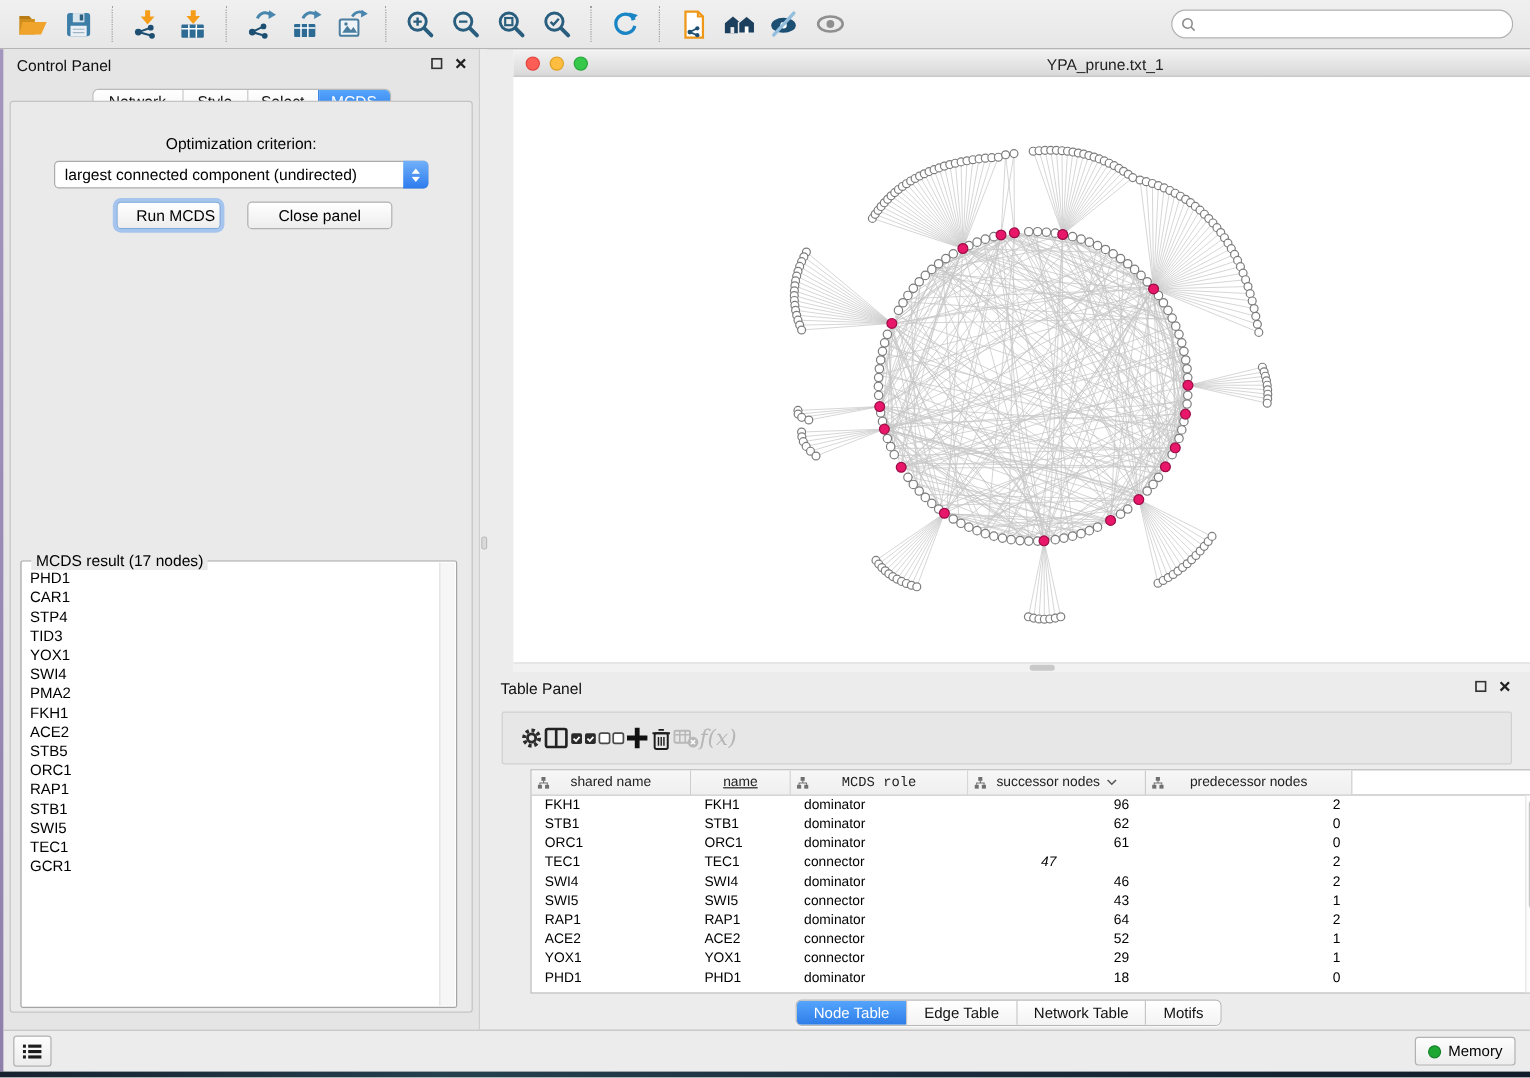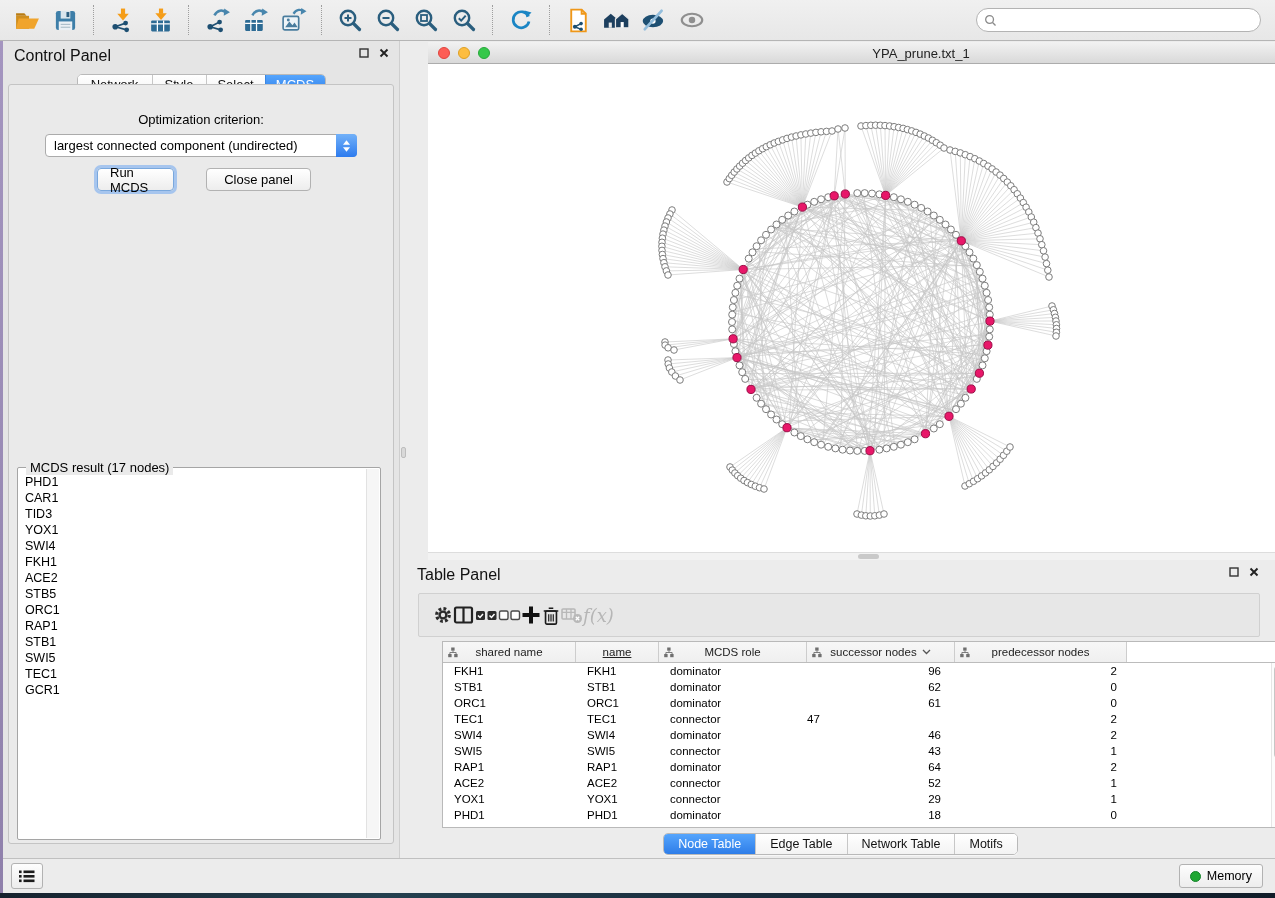--- a/index.html
+++ b/index.html
@@ -23,21 +23,21 @@
   
   #left-strip { position:absolute; left:0; top:41px; width:3px; height:852px;
     background:linear-gradient(#a495bf,#8f80ab); }
   #desktop-strip { position:absolute; left:0; bottom:0; width:1275px; height:5px;
     background:linear-gradient(90deg,#16222e,#24404f 30%,#1a2c3c 60%,#101c28); }
 
   
   #control-panel { position:absolute; left:3px; top:41px; width:397px; height:817px;
     background:#e5e5e5; border-right:1px solid #cfcfcf; }
   .panel-titlebar { position:relative; height:26px; }
-  .panel-title { position:absolute; left:11px; top:6px; font-size:16px; color:#111; }
+  .panel-title { position:absolute; left:11px; top:6px; font-size:13px; color:#111; }
   .pt-icons { position:absolute; right:10px; top:7px; display:flex; gap:10px; align-items:center; }
   #cp-tabs { position:absolute; left:0; right:0; top:33px; display:flex; justify-content:center; }
   .seg-group { display:flex; border:1px solid #b9b9b9; border-radius:5px; overflow:hidden;
     background:#fff; height:21px; box-shadow:0 1px 0 rgba(255,255,255,.6); }
   .seg { display:flex; align-items:center; justify-content:center; font-size:13px; color:#111;
     border-left:1px solid #c7c7c7; background:linear-gradient(#ffffff,#f3f3f3); }
   .seg:first-child { border-left:none; }
   .seg.active { background:linear-gradient(#55a5fd,#2e7de8); color:#fff; border-left-color:#3d87e0; }
   #cp-content { position:absolute; left:5px; top:43px; width:386px; bottom:14px;
     background:#eaeaea; border:1px solid #c4c4c4; border-radius:3px; }
@@ -45,23 +45,23 @@
   #criterion-select { position:absolute; left:36px; top:49px; width:312px; height:23px;
     background:#fff; border:1px solid #ababab; border-radius:4px; display:flex; align-items:center; }
   #criterion-select .sel-text { flex:1; font-size:13px; padding-left:8px; color:#000;
     white-space:nowrap; overflow:hidden; }
   #criterion-select .sel-cap { width:21px; height:23px; margin:-1px -1px -1px 0;
     border-radius:0 4px 4px 0; background:linear-gradient(#72b1f9,#2d7bee);
     display:flex; flex-direction:column; align-items:center; justify-content:center; gap:2px; }
   .aqua-btn { position:absolute; top:83px; height:23px; background:linear-gradient(#ffffff,#ededed);
     border:1px solid #b2b2b2; border-radius:4px; font-size:13px; color:#000;
     display:flex; align-items:center; justify-content:center; font-family:inherit; }
-  #run-btn { left:88px; width:77px; border-color:#7aa8dd;
+  #run-btn { left:88px; width:87px; border-color:#7aa8dd;
     box-shadow:0 0 0 3px rgba(110,165,240,.55);padding-left:12px; }
-  #closepanel-btn { left:197px; width:105px; }
+  #closepanel-btn { left:197px; width:121px; }
   #mcds-fieldset { position:absolute; left:8px; right:12px; top:382px; height:373px;
     border:1px solid #a5a5a5; border-radius:2px; background:#fff; }
   #mcds-legend { position:absolute; top:-8px; left:8px; background:#eaeaea; padding:0 4px;
     font-size:13px; color:#000; }
   #mcds-scrolltrack { position:absolute; top:1px; bottom:1px; right:1px; width:13px;
     background:#f6f6f6; border-left:1px solid #e2e2e2; }
   #mcds-list { position:absolute; inset:6px 16px 2px 7px; overflow:hidden; }
   .mcds-item { font-size:12.5px; line-height:16px; color:#000; }
 
   
@@ -297,23 +297,25 @@
         </div>
       </div>
       <div id="opt-label">Optimization criterion:</div>
       <div class="aqua-btn" id="run-btn">Run MCDS</div>
       <div class="aqua-btn" id="closepanel-btn">Close panel</div>
       <div id="mcds-fieldset">
         <div id="mcds-legend">MCDS result (17 nodes)</div>
         <div id="mcds-list">
             <div class="mcds-item">PHD1</div>
             <div class="mcds-item">CAR1</div>
+            <div class="mcds-item">STP4</div>
             <div class="mcds-item">TID3</div>
             <div class="mcds-item">YOX1</div>
             <div class="mcds-item">SWI4</div>
+            <div class="mcds-item">PMA2</div>
             <div class="mcds-item">FKH1</div>
             <div class="mcds-item">ACE2</div>
             <div class="mcds-item">STB5</div>
             <div class="mcds-item">ORC1</div>
             <div class="mcds-item">RAP1</div>
             <div class="mcds-item">STB1</div>
             <div class="mcds-item">SWI5</div>
             <div class="mcds-item">TEC1</div>
             <div class="mcds-item">GCR1</div>
           </div>
@@ -651,21 +653,21 @@
               <rect x="3.2" y="0.5" width="3.4" height="3.2" fill="#6f6f6f"></rect>
               <rect x="0.2" y="7" width="3.4" height="3.2" fill="#6f6f6f"></rect>
               <rect x="6.2" y="7" width="3.4" height="3.2" fill="#6f6f6f"></rect>
               <path d="M5 3.7v1.8M1.9 7V5.5h6.2V7" stroke="#6f6f6f" fill="none" stroke-width="0.9"></path>
             </svg>
             <span>shared name</span>
           </div>
           <div class="th" style="width: 83px; text-decoration: underline;">
             <span>name</span>
           </div>
-          <div class="th" style="width: 148px;">
+          <div class="th" style="width: 148px; font-family: Liberation Mono, monospace;">
             <svg class="tree-ic" width="10" height="11" viewBox="0 0 10 11">
               <rect x="3.2" y="0.5" width="3.4" height="3.2" fill="#6f6f6f"></rect>
               <rect x="0.2" y="7" width="3.4" height="3.2" fill="#6f6f6f"></rect>
               <rect x="6.2" y="7" width="3.4" height="3.2" fill="#6f6f6f"></rect>
               <path d="M5 3.7v1.8M1.9 7V5.5h6.2V7" stroke="#6f6f6f" fill="none" stroke-width="0.9"></path>
             </svg>
             <span>MCDS role</span>
           </div>
           <div class="th" style="width: 148px;">
             <svg class="tree-ic" width="10" height="11" viewBox="0 0 10 11">
@@ -708,21 +710,21 @@
             <div class="td" style="width: 133px; padding-left: 11px;">ORC1</div>
             <div class="td" style="width: 83px; padding-left: 11px;">ORC1</div>
             <div class="td" style="width: 148px; padding-left: 11px;">dominator</div>
             <div class="td" style="width: 148px; text-align: right; padding-right: 14px;">61</div>
             <div class="td" style="width: 172px; text-align: right; padding-right: 10px;">0</div>
           </div>
           <div class="tr">
             <div class="td" style="width: 133px; padding-left: 11px;">TEC1</div>
             <div class="td" style="width: 83px; padding-left: 11px;">TEC1</div>
             <div class="td" style="width: 148px; padding-left: 11px;">connector</div>
-            <div class="td" style="width: 148px; text-align: left; padding-right: 14px;">47</div>
+            <div class="td" style="width: 148px; text-align: center; padding-right: 14px; font-style: italic;">47</div>
             <div class="td" style="width: 172px; text-align: right; padding-right: 10px;">2</div>
           </div>
           <div class="tr">
             <div class="td" style="width: 133px; padding-left: 11px;">SWI4</div>
             <div class="td" style="width: 83px; padding-left: 11px;">SWI4</div>
             <div class="td" style="width: 148px; padding-left: 11px;">dominator</div>
             <div class="td" style="width: 148px; text-align: right; padding-right: 14px;">46</div>
             <div class="td" style="width: 172px; text-align: right; padding-right: 10px;">2</div>
           </div>
           <div class="tr">

